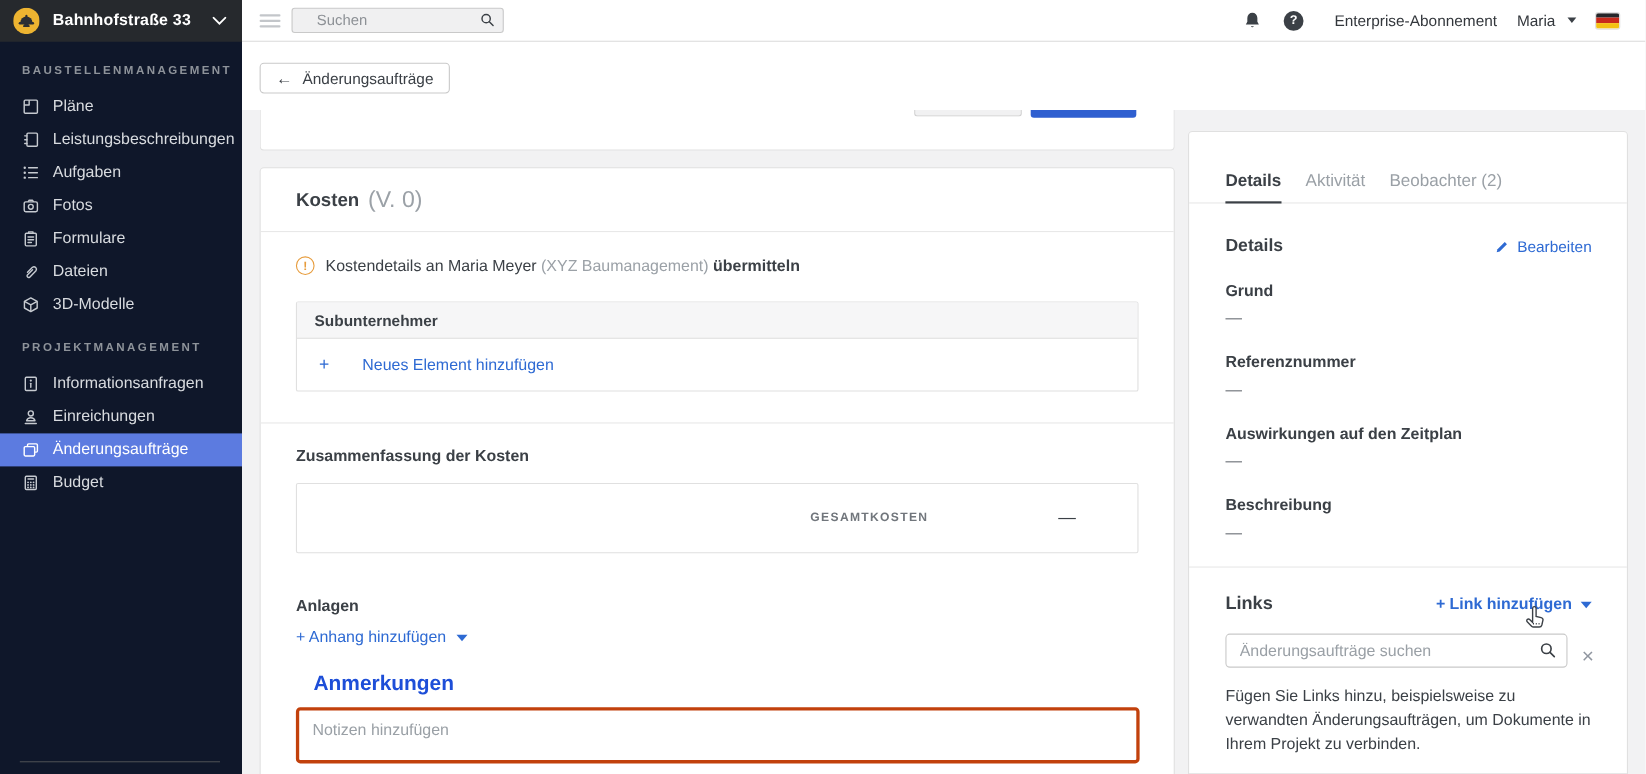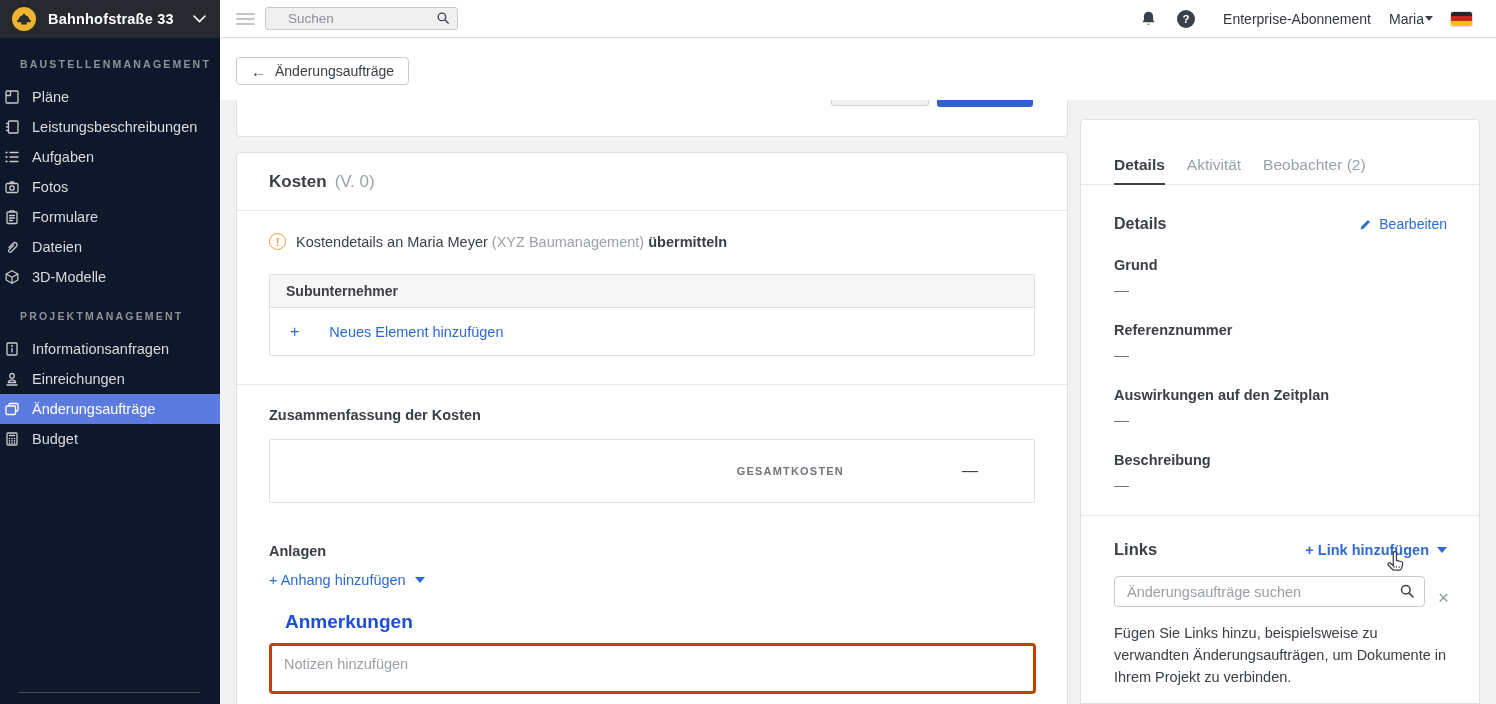--- a/index.html
+++ b/index.html
@@ -6,59 +6,59 @@
   html,body { width:1496px; height:704px; font-family:"Liberation Sans", sans-serif; }
   #app { position:relative; width:1496px; height:704px; background:#f2f2f3; overflow:hidden; }
 
   
   .sidebar { position:absolute; left:0; top:0; width:220px; height:704px; background:#0f172a; z-index:5; }
   .sb-header { height:38px; background:#26292d; display:flex; align-items:center; padding:0 14px 0 12px; }
   .sb-logo { width:24px; height:24px; flex:none; }
   .sb-title { color:#fff; font-size:14.5px; font-weight:bold; margin-left:12px; letter-spacing:.2px; }
   .sb-chevron { margin-left:auto; display:flex; }
   .sb-section-title { margin:20px 0 12px 20px; font-size:10.5px; font-weight:bold; letter-spacing:2.2px; color:#8e939a; }
-  .sb-item { height:30px; display:flex; align-items:center; padding-left:4px; color:#d8dbdf; font-size:14.5px; cursor:pointer; }
+  .sb-item { height:30px; display:flex; align-items:center; padding-left:20px; color:#d8dbdf; font-size:14.5px; cursor:pointer; }
   .sb-item .icn { width:16px; height:16px; margin-right:12px; color:#c6cad0; flex:none; display:flex; }
   .sb-item.selected { background:#5c7be0; color:#ffffff; }
   .sb-item.selected .icn { color:#ffffff; }
   .sb-bottom-divider { position:absolute; left:18px; right:20px; top:692px; border-top:1px solid #4a4d52; }
 
   
   .topbar { position:absolute; left:220px; top:0; width:1276px; height:38px; background:#fff; border-bottom:1px solid #dcdcdc; display:flex; align-items:center; padding:0 24px 0 16px; z-index:4; }
   .hamburger { width:19px; display:flex; flex-direction:column; gap:3px; cursor:pointer; }
   .hamburger span { height:2px; background:#c3c6ca; border-radius:1px; }
   .top-search { position:relative; margin-left:10px; width:193px; height:23px; }
   .top-search input { width:100%; height:100%; background:#f0f0f1; border:1px solid #c9c9c9; border-radius:3px; font-size:13.5px; color:#14532d; padding:0 24px 0 22px; font-family:inherit; }
   .top-search input::placeholder { color:#8d9196; }
   .top-search .mag { position:absolute; right:8px; top:4px; }
   .top-spacer { flex:1; }
   .top-ic { display:flex; align-items:center; cursor:pointer; }
   .q-circle { width:18px; height:18px; border-radius:50%; background:#3b4046; color:#fff; font-size:11.5px; font-weight:bold; display:flex; align-items:center; justify-content:center; }
   .top-sub { margin-left:28px; font-size:14px; color:#33373c; }
-  .top-user { margin-left:18px; display:flex; align-items:center; gap:1px; font-size:14px; color:#33373c; cursor:pointer; }
+  .top-user { margin-left:18px; display:flex; align-items:center; gap:11px; font-size:14px; color:#33373c; cursor:pointer; }
   .caret-dn { width:0; height:0; border-left:4.5px solid transparent; border-right:4.5px solid transparent; border-top:5.5px solid #3b4046; }
   .flag { margin-left:18px; width:21px; height:14px; border-radius:2px; overflow:hidden; display:flex; flex-direction:column; cursor:pointer; box-shadow:0 0 0 1px #e0e0e0; }
   .flag div { flex:1; }
   .top-ic + .top-ic { margin-left:20px; }
 
   
   .header-band { position:absolute; left:220px; top:38px; width:1276px; height:62px; background:#fff; z-index:3; }
   .back-btn { position:absolute; left:16px; top:19px; height:28px; display:inline-flex; align-items:center; gap:9px; padding:0 14px; background:#fff; border:1px solid #c9c9c9; border-radius:4px; font-size:14px; color:#3b4046; cursor:pointer; }
   .back-arrow { font-size:15px; line-height:1; }
 
   
   .card-partial { position:absolute; left:236px; top:100px; width:832px; height:37px; background:#fff; border:1px solid #e0e0e0; border-top:none; border-radius:0 0 4px 4px; }
   .stub-gray { position:absolute; left:594px; top:0; width:98px; height:6px; background:#f1f1f2; border:1px solid #cfcfcf; border-top:none; border-radius:0 0 3px 3px; cursor:pointer; }
   .stub-blue { position:absolute; left:700px; top:0; width:96px; height:7px; background:#2f5fd0; border-radius:0 0 3px 3px; cursor:pointer; }
 
   
   .cost-card { position:absolute; left:236px; top:152px; width:832px; height:572px; background:#fff; border:1px solid #e0e0e0; border-radius:4px 4px 0 0; }
   .cost-header { height:58px; border-bottom:1px solid #e8e8e8; display:flex; align-items:center; padding:0 32px; gap:8px; }
   .cost-title { font-size:17px; font-weight:bold; color:#3b4046; }
-  .cost-version { font-size:17px; color:#9ba1a7; }
+  .cost-version { font-size:21px; color:#9ba1a7; }
   .warning-row { margin:22px 32px 0; display:flex; align-items:center; gap:10px; font-size:14.5px; color:#3b4046; }
   .warn-icon { width:17px; height:17px; border-radius:50%; border:1.6px solid #e79c3c; color:#e79c3c; font-size:11px; font-weight:bold; display:flex; align-items:center; justify-content:center; flex:none; }
   .warn-company { color:#9ba1a7; }
   .warn-action { font-weight:bold; }
   .sub-table { margin:24px 32px 0; border:1px solid #e0e0e0; border-radius:2px; }
   .sub-table-header { height:33px; background:#f6f6f7; border-bottom:1px solid #e0e0e0; display:flex; align-items:center; padding:0 16px; font-size:14px; font-weight:bold; color:#3b4046; }
   .sub-table-row { height:47px; display:flex; align-items:center; padding:0 20px; cursor:pointer; }
   .add-plus { color:#2e6ad3; font-size:16px; }
   .add-label { color:#2e6ad3; font-size:14.5px; margin-left:30px; }
   .cost-divider { margin-top:28px; border-top:1px solid #e8e8e8; }

